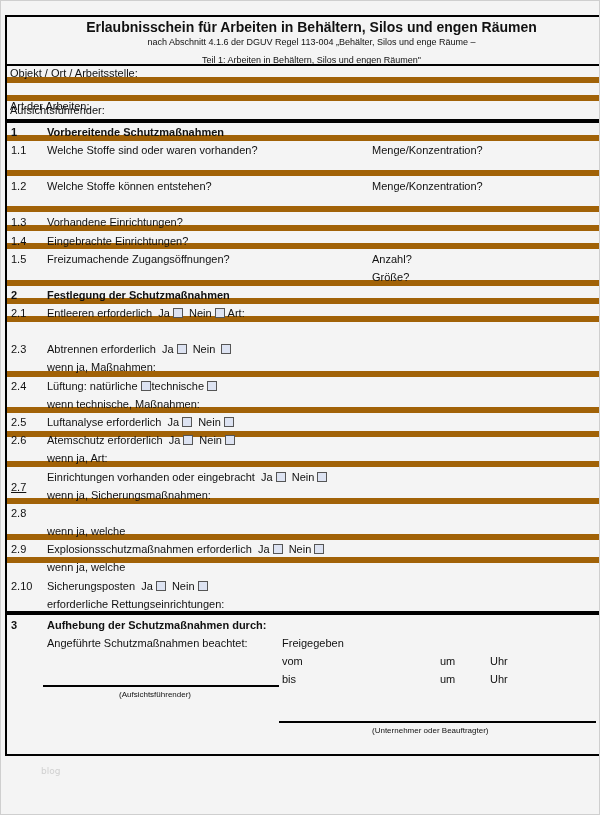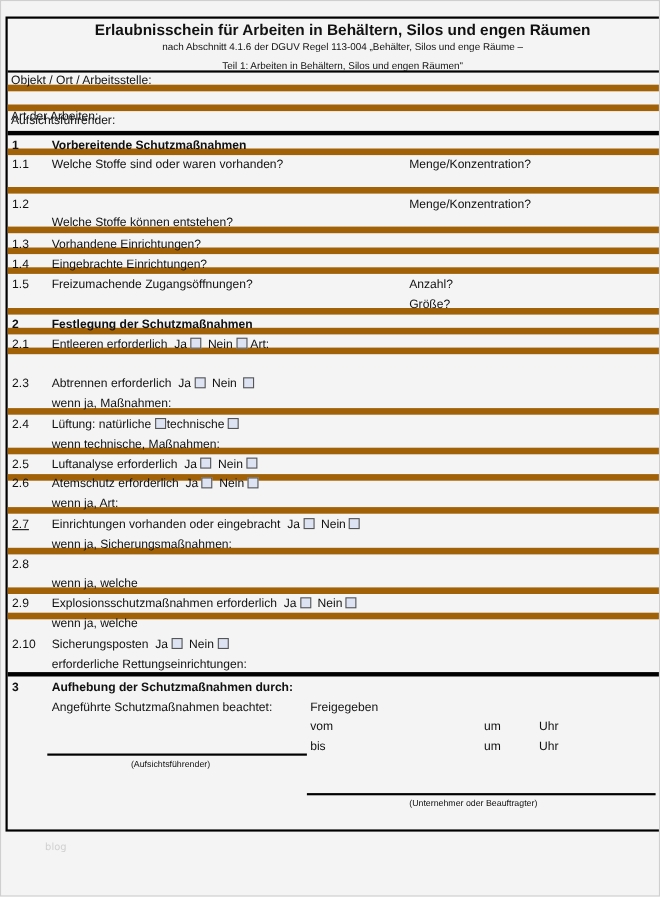--- a/index.html
+++ b/index.html
@@ -48,21 +48,21 @@
     <span class="cell num bold" style="top:2px;">1</span>
     <span class="cell txt bold" style="top:2px;">Vorbereitende Schutzmaßnahmen</span>
   </div>
   <div class="row" style="top:124px;height:35px;">
     <span class="cell num" style="top:2px;">1.1</span>
     <span class="cell txt" style="top:2px;">Welche Stoffe sind oder waren vorhanden?</span>
     <span class="cell right" style="top:2px;">Menge/Konzentration?</span>
   </div>
   <div class="row" style="top:159px;height:36px;">
     <span class="cell num" style="top:3px;">1.2</span>
-    <span class="cell txt" style="top:3px;margin-top:16px;">Welche Stoffe können entstehen?</span>
+    <span class="cell txt" style="top:3px;">Welche Stoffe können entstehen?</span>
     <span class="cell right" style="top:3px;">Menge/Konzentration?</span>
   </div>
   <div class="row" style="top:195px;height:19px;">
     <span class="cell num" style="top:3px;">1.3</span>
     <span class="cell txt" style="top:3px;text-align:right;">Vorhandene Einrichtungen?</span>
   </div>
   <div class="row" style="top:214px;height:18px;">
     <span class="cell num" style="top:3px;">1.4</span>
     <span class="cell txt" style="top:3px;">Eingebrachte Einrichtungen?</span>
   </div>
@@ -119,21 +119,21 @@
     <span class="cell num" style="top:2px;">2.6</span>
     <span class="cell txt" style="top:2px;">
       <span>Atemschutz erforderlich</span>&nbsp;
       <span>Ja</span><span class="cb"></span>
       <span>Nein</span><span class="cb"></span>
     </span>
     <span class="cell txt" style="top:20px;">wenn ja, Art:</span>
   </div>
 
   <div class="row" style="top:450px;height:37px;">
-    <span class="cell num" style="top:3px;text-decoration:underline;">2.7</span>
+    <span class="cell num" style="top:13px;text-decoration:underline;">2.7</span>
     <span class="cell txt" style="top:3px;">
       <span>Einrichtungen vorhanden oder eingebracht</span>&nbsp;
       <span>Ja</span><span class="cb"></span>
       <span>Nein</span><span class="cb"></span>
     </span>
     <span class="cell txt" style="top:21px;">wenn ja, Sicherungsmaßnahmen:</span>
   </div>
 
   <div class="row" style="top:487px;height:36px;">
     <span class="cell num" style="top:2px;">2.8</span>

